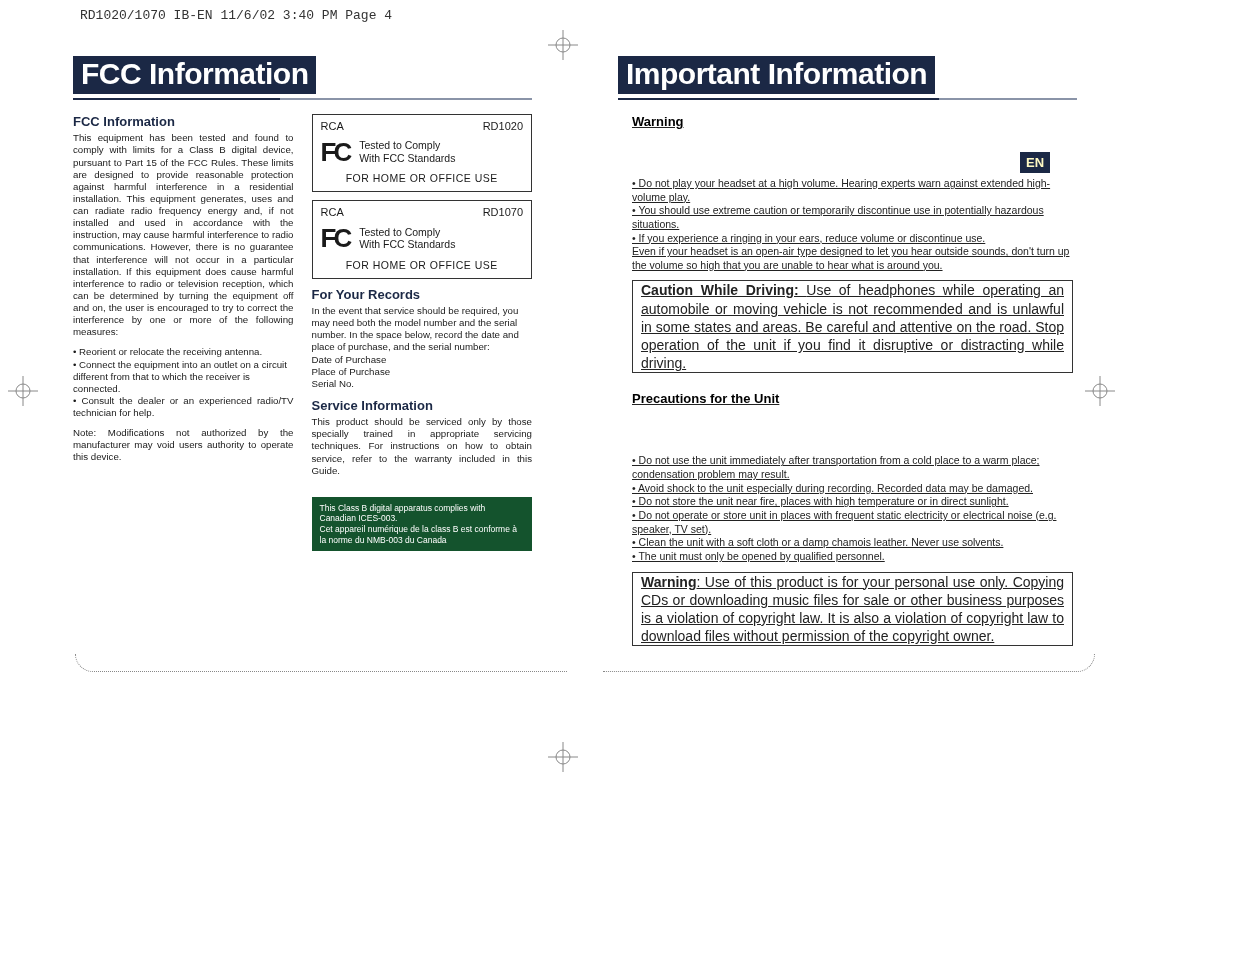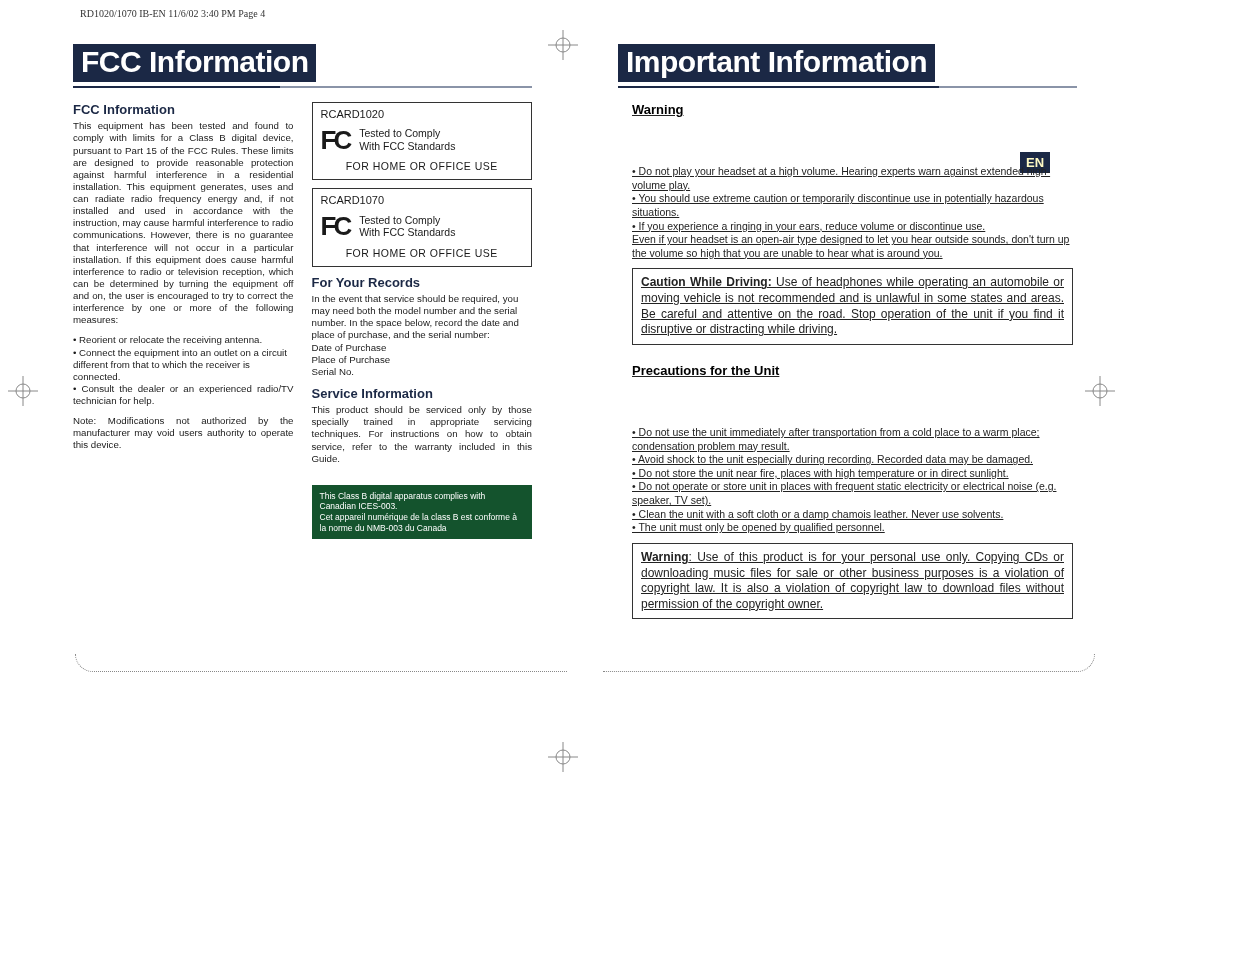--- a/index.html
+++ b/index.html
@@ -8,34 +8,34 @@
     background: #fff;
     color: #222;
     width: 1235px;
     height: 954px;
     position: relative;
   }
   .header-line {
     position: absolute;
     top: 8px;
     left: 80px;
-    font-family: Liberation Serif, serif;
-    font-size: 10px;
+    font-family: Liberation Mono, monospace;
+    font-size: 13px;
     color: #333;
   }
   .crop-top { position: absolute; top: 30px; left: 548px; }
   .crop-mid { position: absolute; top: 742px; left: 548px; }
   .crop-left { position: absolute; top: 376px; left: 8px; }
   .crop-right { position: absolute; top: 376px; left: 1085px; }
   .crop-mark line { stroke: #888; stroke-width: 1; }
   .crop-mark circle { stroke: #888; stroke-width: 1; fill: none; }
 
   .spread {
     position: absolute;
-    top: 24px;
+    top: 36px;
     left: 55px;
     width: 1040px;
     display: flex;
     gap: 50px;
   }
   .page {
     flex: 1;
     position: relative;
     padding: 20px 18px 10px 18px;
     min-height: 620px;
@@ -75,39 +75,39 @@
   h4.black { color: #000; }
   .body { margin-bottom: 8px; text-align: justify; }
   .bullet { padding-left: 0; text-indent: 0; }
   .fcc-box {
     border: 1px solid #333;
     padding: 5px 8px 6px 8px;
     margin-bottom: 8px;
     font-size: 10px;
     position: relative;
   }
-  .fcc-box .top-row { display: flex; font-size: 11px; margin-bottom: 2px; }
+  .fcc-box .top-row { display: flex; justify-content: space-between; font-size: 11px; margin-bottom: 2px; }
   .fcc-box .mid-row { display: flex; align-items: center; gap: 10px; }
   .fcc-box .tested { font-size: 10.5px; line-height: 1.2; }
   .fcc-box .bottom { text-align: center; font-size: 10.5px; letter-spacing: 0.5px; margin-top: 4px; }
   .fc-logo { font-weight: 900; font-size: 26px; letter-spacing: -3px; font-family: Arial, sans-serif; }
   .black-box {
     background: #14532d;
     color: #fff;
     font-size: 8.5px;
     line-height: 1.25;
     padding: 6px 8px;
     margin-top: 20px;
   }
   .right-body { font-size: 10.5px; line-height: 1.3; margin-bottom: 8px; margin-top: 48px; }
   .right-body .bullet { margin-bottom: 0; }
   .boxed {
     border: 1px solid #333;
-    padding: 6px 8px;
-    font-size: 12px;
+    padding: 0 8px;
+    font-size: 14px;
     line-height: 1.3;
     margin-top: 8px;
     margin-bottom: 18px;
     text-align: justify;
   }
   .en-tab {
     position: absolute;
     background: #1b2845;
     color: #fef9c3;
     font-weight: 700;

